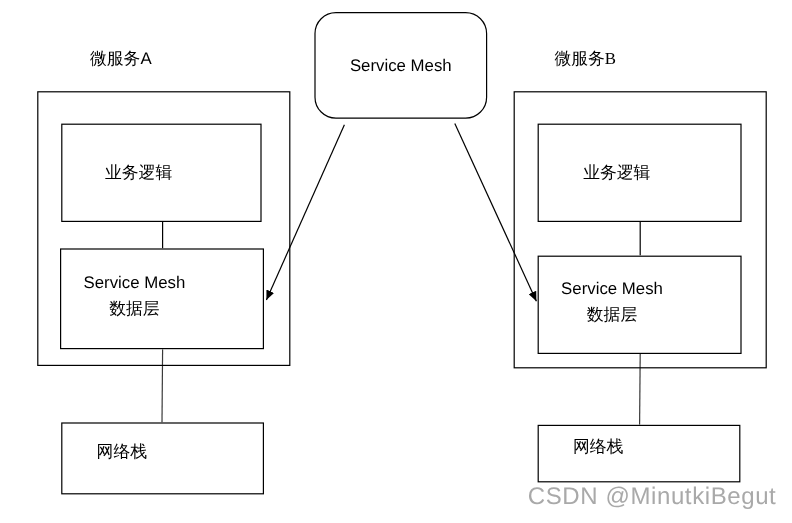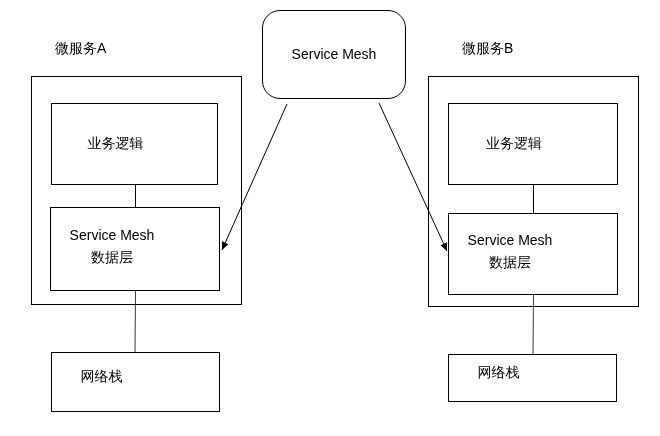--- a/index.html
+++ b/index.html
@@ -110,52 +110,53 @@
 
     <line x1="379" y1="103" x2="447" y2="251" stroke="#000000" stroke-width="1" marker-end="url(#arrowhead)"></line>
   </svg>
 
   <div class="control-box">
     <div>
       <div>Service Mesh</div>
     </div>
   </div>
 
-  <div class="svc-label" style="left:55px; top:40px;">微服务A</div>
+  <div class="svc-label" style="left:75px; top:40px;">微服务A</div>
 
   <div class="container-box container-a"></div>
 
   <div class="box biz-a shift-biz">
     <span>业务逻辑</span>
   </div>
 
   <div class="box data-a shift-data">
     <div class="two-line">
       <div>Service Mesh</div>
       <div>数据层</div>
     </div>
   </div>
 
   <div class="box net-a shift-net">
     <span>网络栈</span>
   </div>
 
-  <div class="svc-label" style="left:462px; top:40px;">微服务B</div>
+  <div class="svc-label" style="left:462px; top:40px;font-family:Liberation Serif, serif;">微服务B</div>
 
   <div class="container-box container-b"></div>
 
   <div class="box biz-b shift-biz">
     <span>业务逻辑</span>
   </div>
 
   <div class="box data-b shift-data">
     <div class="two-line">
       <div>Service Mesh</div>
       <div>数据层</div>
     </div>
   </div>
 
   <div class="box net-b shift-net">
     <span>网络栈</span>
   </div>
 
+  <div class="watermark">CSDN @MinutkiBegut</div>
 
 </div>
 
 </body></html>

